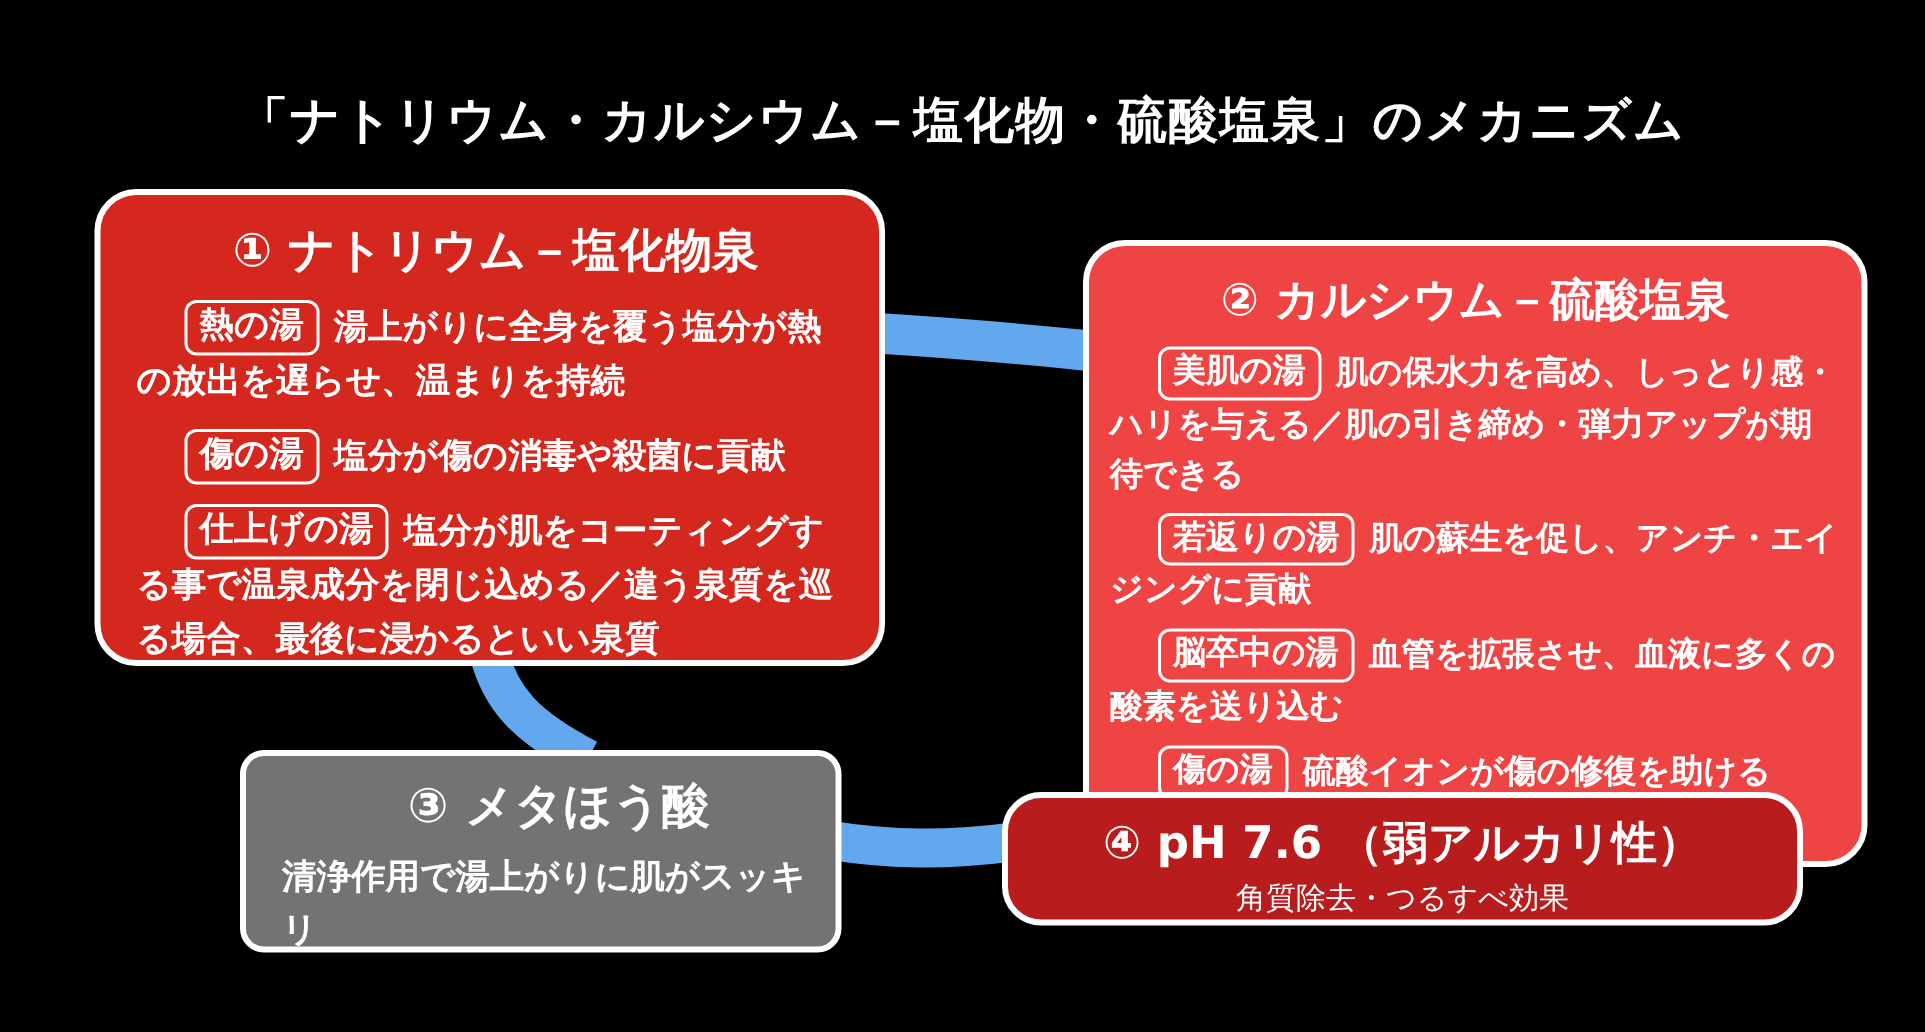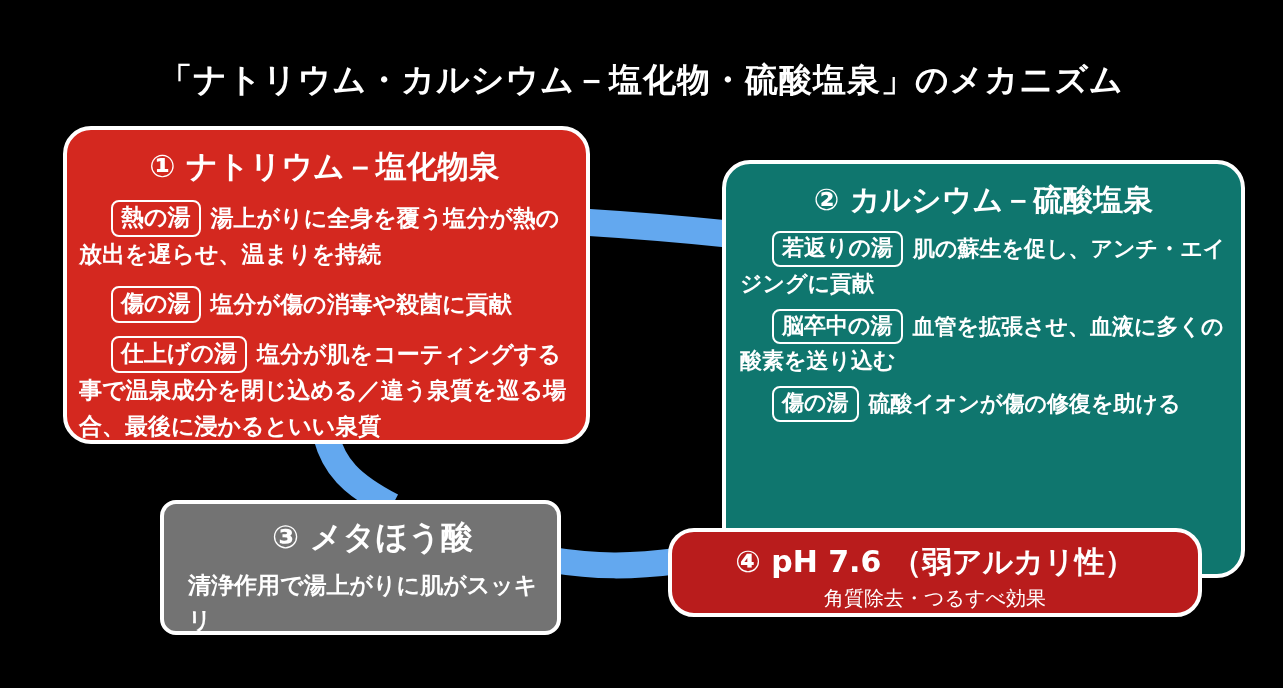--- a/index.html
+++ b/index.html
@@ -59,29 +59,29 @@
     line-height: 1.35;
     vertical-align: 1px;
     margin-left: 32px;
   }
   
   #box-sodium-chloride {
     left: 63px; top: 126px;
     width: 527px; height: 318px;
     background: #d4281f;
     border-radius: 28px;
-    padding: 12px 16px 0 12px;
+    padding: 12px 16px 0 24px;
   }
   #box-sodium-chloride .box-title { font-size: 31px; margin: 4px 0 12px 0; }
   #box-sodium-chloride .item { font-size: 23px; line-height: 1.56; margin-bottom: 13px; }
   
   #box-calcium-sulfate {
     left: 722px; top: 160px;
     width: 523px; height: 418px;
-    background: #0f766e;
+    background: #ef4444;
     border-radius: 28px;
     padding: 12px 14px 0 14px;
   }
   #box-calcium-sulfate .box-title { font-size: 30px; margin: 4px 0 10px 0; }
   #box-calcium-sulfate .item { font-size: 22px; line-height: 1.5; margin-bottom: 9px; }
   
   #box-metaboric-acid {
     left: 160px; top: 500px;
     width: 401px; height: 135px;
     background: #737373;
@@ -129,20 +129,23 @@
       <span class="badge">傷の湯</span><span>塩分が傷の消毒や殺菌に貢献</span>
     </p>
     <p class="item">
       <span class="badge">仕上げの湯</span><span>塩分が肌をコーティングする事で温泉成分を閉じ込める／違う泉質を巡る場合、最後に浸かるといい泉質</span>
     </p>
   </div>
 
   <div class="box" id="box-calcium-sulfate">
     <p class="box-title">② カルシウム－硫酸塩泉</p>
     <p class="item">
+      <span class="badge">美肌の湯</span><span>肌の保水力を高め、しっとり感・ハリを与える／肌の引き締め・弾力アップが期待できる</span>
+    </p>
+    <p class="item">
       <span class="badge">若返りの湯</span><span>肌の蘇生を促し、アンチ・エイジングに貢献</span>
     </p>
     <p class="item">
       <span class="badge">脳卒中の湯</span><span>血管を拡張させ、血液に多くの酸素を送り込む</span>
     </p>
     <p class="item">
       <span class="badge">傷の湯</span><span>硫酸イオンが傷の修復を助ける</span>
     </p>
   </div>
 

